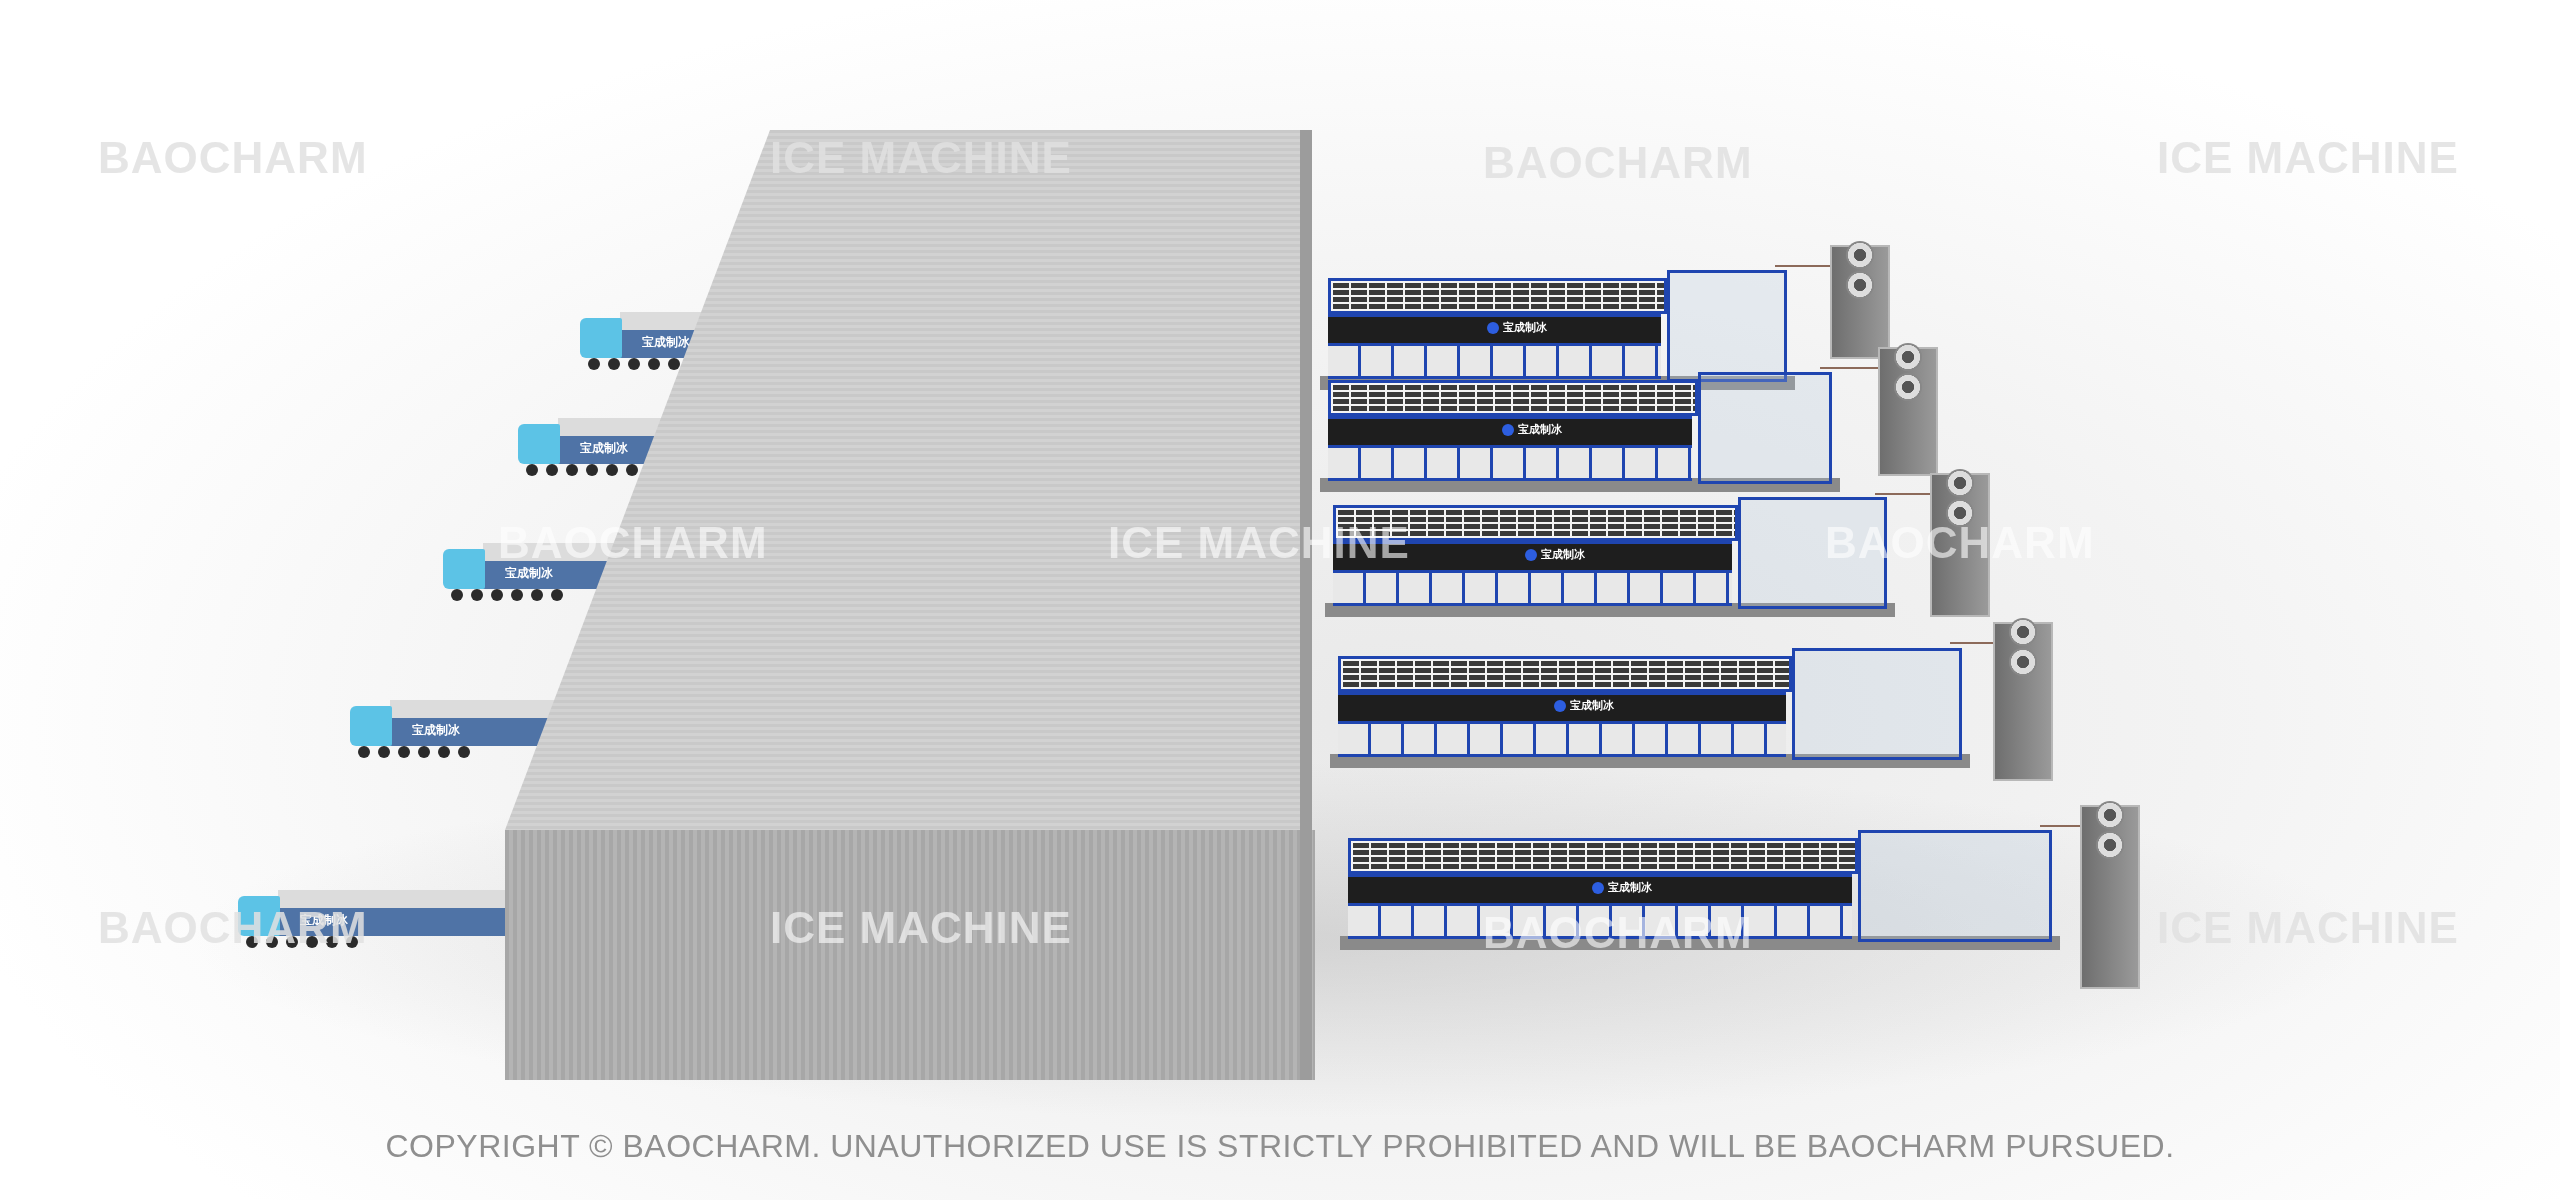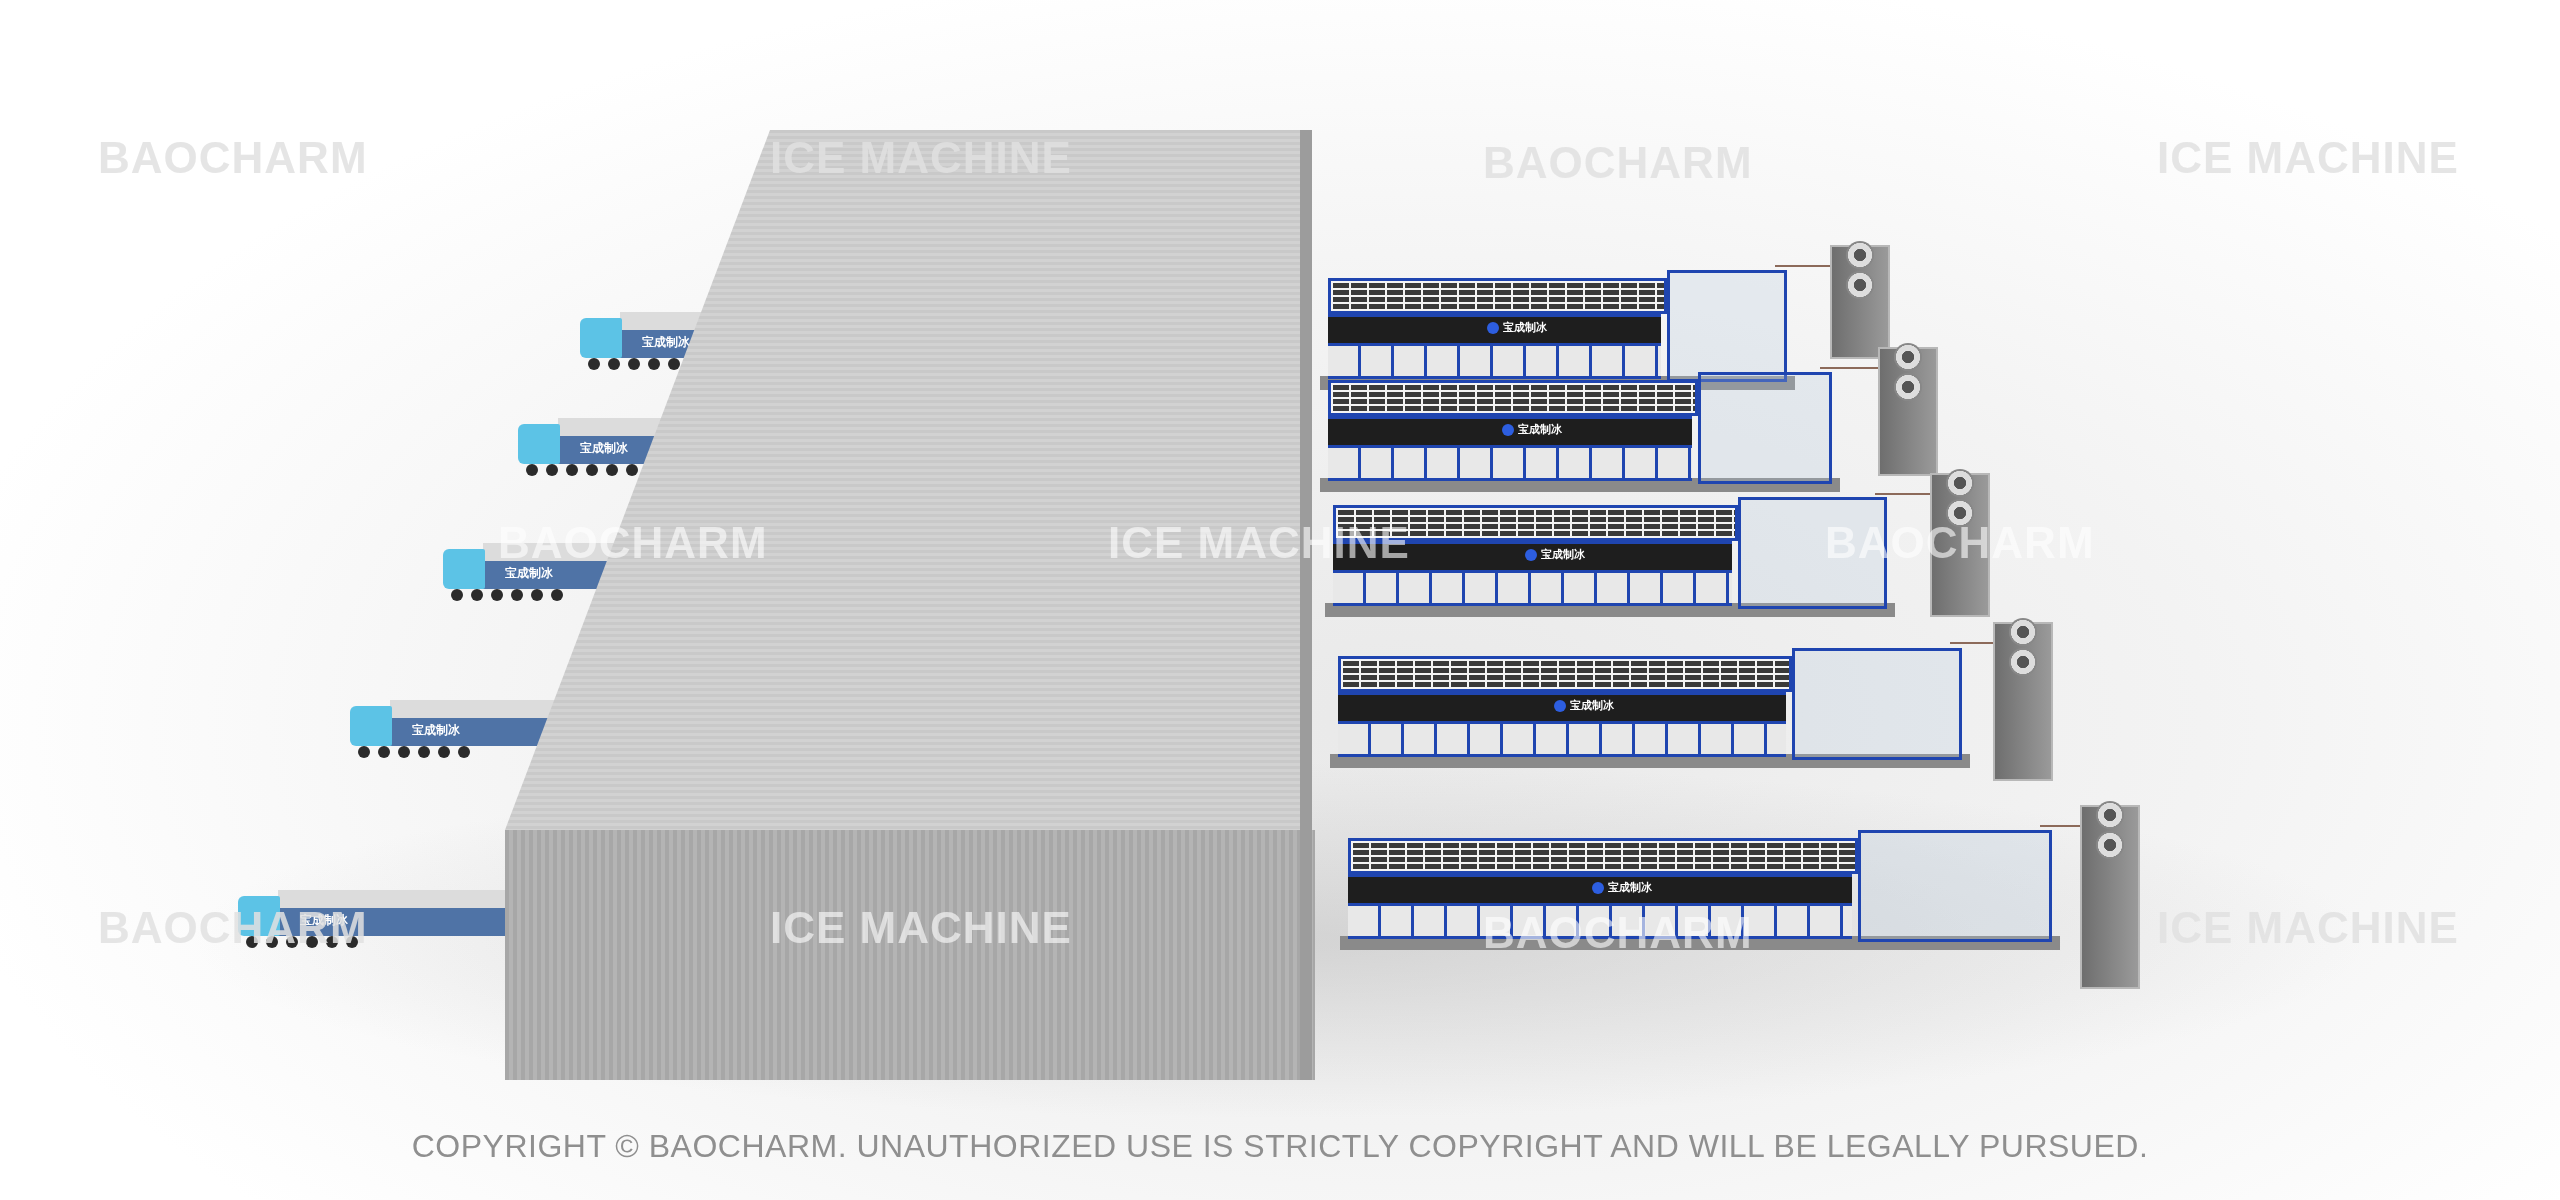--- a/index.html
+++ b/index.html
@@ -171,13 +171,13 @@
     <div class="wm" style="left: 2157px; top: 133px;">ICE MACHINE</div>
     <div class="wm onobj" style="left: 498px; top: 518px;">BAOCHARM</div>
     <div class="wm onobj" style="left: 1108px; top: 518px;">ICE MACHINE</div>
     <div class="wm onobj" style="left: 1825px; top: 518px;">BAOCHARM</div>
     <div class="wm" style="left: 98px; top: 903px;">BAOCHARM</div>
     <div class="wm onobj" style="left: 770px; top: 903px;">ICE MACHINE</div>
     <div class="wm onobj" style="left: 1483px; top: 908px;">BAOCHARM</div>
     <div class="wm" style="left: 2157px; top: 903px;">ICE MACHINE</div>
   </div>
 
-<div class="copyright">COPYRIGHT © BAOCHARM. UNAUTHORIZED USE IS STRICTLY COPYRIGHT AND WILL BE LEGALLY PURSUED.</div>
+<div class="copyright">COPYRIGHT © BAOCHARM. UNAUTHORIZED USE IS STRICTLY PROHIBITED AND WILL BE BAOCHARM PURSUED.</div>
 
 </body></html>

